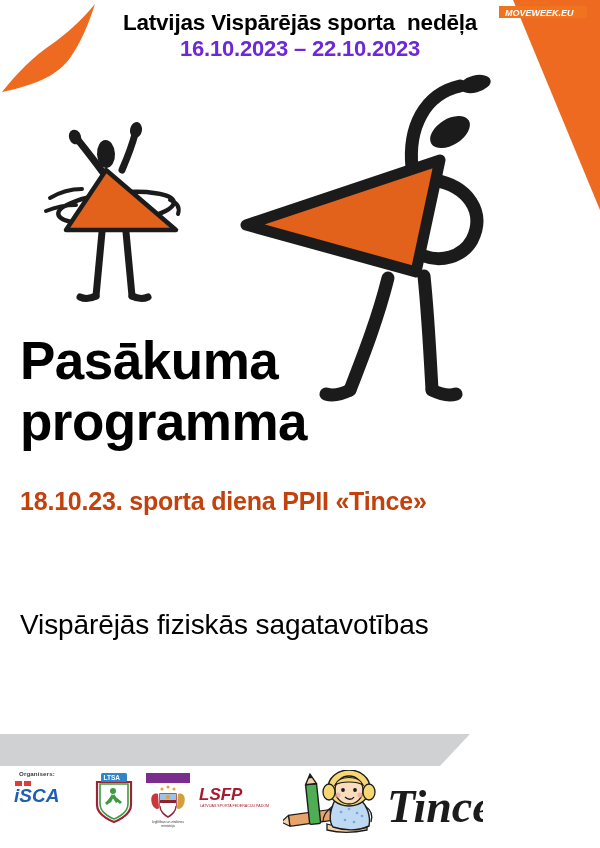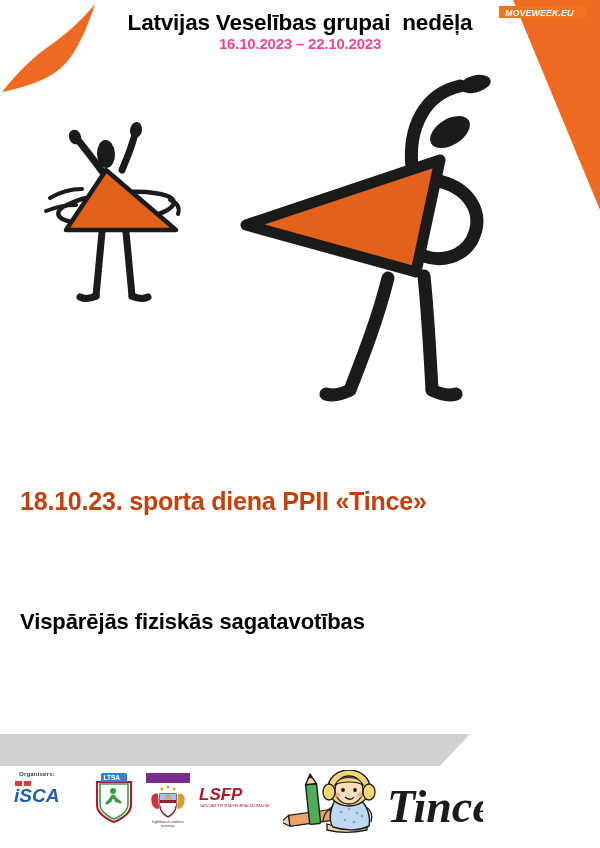--- a/index.html
+++ b/index.html
@@ -37,23 +37,23 @@
   }
   #header-line1 {
     font-size: 22.5px;
     font-weight: bold;
     color: #000000;
     letter-spacing: -0.2px;
     line-height: 1.12;
     white-space: pre;
   }
   #header-line2 {
-    font-size: 15px;
-    font-weight: bold;
-    color: #ec4899;
+    font-size: 22px;
+    font-weight: bold;
+    color: #6d28d9;
     letter-spacing: -0.2px;
     line-height: 1.25;
     white-space: pre;
   }
 
   
   #figure-small { position: absolute; left: 28px; top: 108px; width: 210px; height: 205px; }
   #figure-large { position: absolute; left: 228px; top: 62px; width: 290px; height: 345px; }
 
   
@@ -82,22 +82,22 @@
     letter-spacing: -0.2px;
     white-space: pre;
   }
   #body-block {
     position: absolute;
     left: 20px;
     top: 607px;
     width: 520px;
   }
   .body-line {
-    font-size: 22px;
-    font-weight: bold;
+    font-size: 28px;
+    font-weight: normal;
     color: #000000;
     line-height: 1.32;
     letter-spacing: -0.1px;
     white-space: pre;
   }
 
   
   #grey-band {
     position: absolute;
     left: 0;
@@ -140,21 +140,21 @@
 
   <svg id="corner-leaf" class="deco-svg" viewBox="0 0 130 100">
     <path d="M2,92 C18,72 34,56 52,44 C66,34 80,22 95,4 C88,26 80,44 70,58 C58,74 40,84 2,92 Z" fill="#ED6A20"></path>
   </svg>
 
   <svg id="corner-wedge" class="deco-svg" viewBox="0 0 175 210">
     <path d="M175,0 L175,210 L88,0 Z" fill="#ED6A20"></path>
   </svg>
 
   <div id="header-block">
-    <div id="header-line1">Latvijas Veselības grupai  nedēļa</div>
+    <div id="header-line1">Latvijas Vispārējās sporta  nedēļa</div>
     <div id="header-line2">16.10.2023 – 22.10.2023</div>
   </div>
 
   <svg id="figure-small" viewBox="0 0 210 205">
     <g fill="none" stroke="#1B1B1B" stroke-linecap="round" stroke-linejoin="round">
 
       <ellipse cx="88" cy="100" rx="58" ry="15" transform="rotate(-6 88 100)" stroke-width="4.5"></ellipse>
 
       <path d="M22,90 C32,84 44,81 54,81" stroke-width="4"></path>
       <path d="M18,103 C28,99 38,97 48,97" stroke-width="4"></path>
@@ -196,20 +196,24 @@
       <path d="M204,328 C214,333 222,334 228,332" stroke-width="13"></path>
     </g>
 
     <ellipse cx="247" cy="22" rx="16" ry="8.5" fill="#1B1B1B" transform="rotate(-14 247 22)"></ellipse>
 
     <ellipse cx="222" cy="70" rx="22" ry="13" fill="#1B1B1B" transform="rotate(-32 222 70)"></ellipse>
 
     <path d="M212,98 L188,210 L18,163 Z" fill="#E2621B" stroke="#1B1B1B" stroke-width="11" stroke-linejoin="round"></path>
   </svg>
 
+  <div id="title-block">
+    <div class="title-line">Pasākuma</div>
+    <div class="title-line">programma</div>
+  </div>
 
   <div id="subtitle">18.10.23. sporta diena PPII «Tince»</div>
 
   <div id="body-block">
     <div class="body-line">Vispārējās fiziskās sagatavotības</div>
   </div>
 
   <svg id="grey-band" viewBox="0 0 600 32" preserveAspectRatio="none">
     <path d="M0,0 L470,0 L440,32 L0,32 Z" fill="#D0D1D3"></path>
   </svg>

